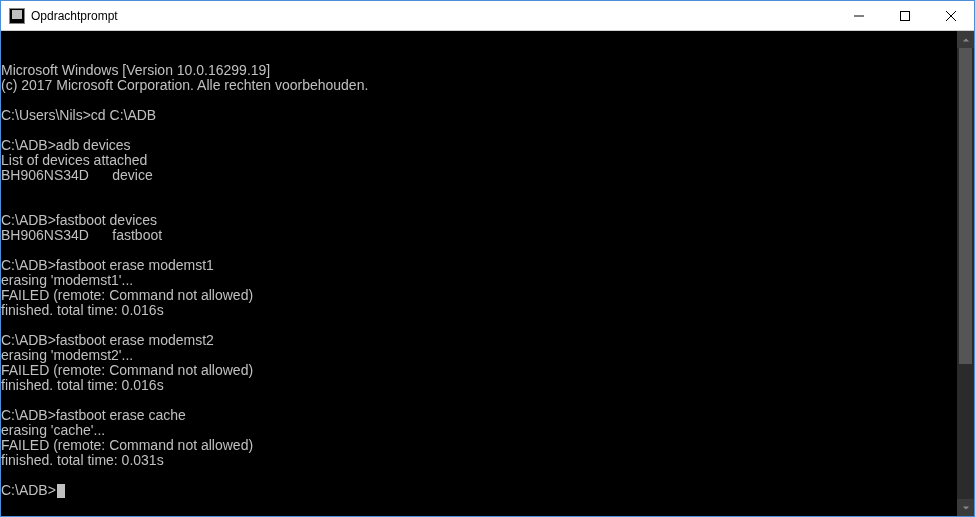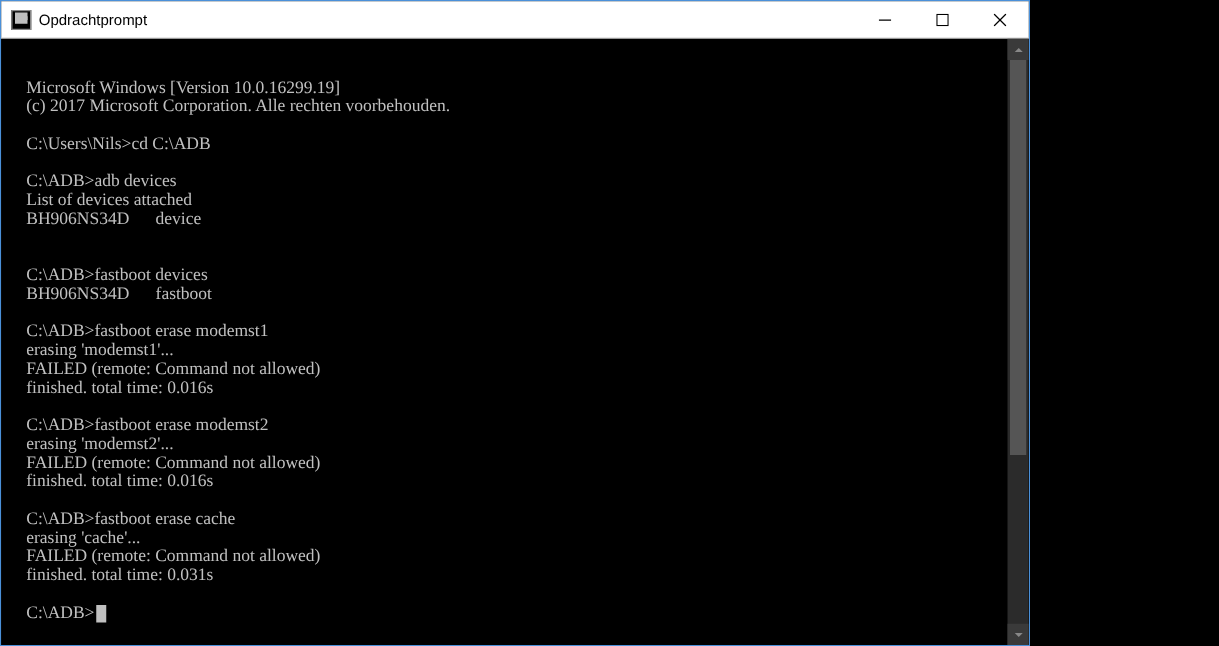--- a/index.html
+++ b/index.html
@@ -1,26 +1,26 @@
 <!DOCTYPE html>
 <html><head>
 <meta charset="utf-8">
 <style>
   * { margin: 0; padding: 0; box-sizing: border-box; }
   html, body { width: 975px; height: 517px; font-family: "Segoe UI", Tahoma, sans-serif; background: #000; overflow: hidden; }
-  .window { width: 824px; height: 517px; border: 1px solid #4a90d9; background: #000; display: flex; flex-direction: column; }
+  .window { width: 975px; height: 517px; border: 1px solid #4a90d9; background: #000; display: flex; flex-direction: column; }
   .titlebar { height: 30px; background: #ffffff; display: flex; align-items: center; border-bottom: 1px solid #d0d0d0; }
   .title-icon { width: 16px; height: 16px; margin: 0 6px 0 8px; background: #000; border: 1px solid #888; position: relative; display: flex; align-items: center; justify-content: center; }
   .title-icon::before { content: ""; display: block; width: 10px; height: 6px; background: #bfbfbf; box-shadow: 0 -3px 0 #bfbfbf; }
   .title-text { font-size: 12px; color: #000; flex: 0 0 auto; }
   .title-spacer { flex: 1; }
   .win-controls { display: flex; height: 100%; }
   .win-btn { width: 46px; height: 100%; display: flex; align-items: center; justify-content: center; background: transparent; border: none; cursor: pointer; }
   .win-btn svg { width: 10px; height: 10px; stroke: #000; stroke-width: 1; fill: none; }
-  .terminal { flex: 1; background: #000; color: #c0c0c0; font-family: Liberation Serif, serif; font-size: 14px; line-height: 15px; padding: 2px 20px; white-space: pre; overflow: hidden; position: relative; }
+  .terminal { flex: 1; background: #000; color: #c0c0c0; font-family: Liberation Sans, sans-serif; font-size: 14px; line-height: 15px; padding: 2px 0; white-space: pre; overflow: hidden; position: relative; }
   .line { white-space: pre; min-height: 15px; }
   .cursor { display: inline-block; width: 8px; height: 14px; background: #c0c0c0; vertical-align: text-bottom; margin-left: 1px; animation: blink 1s step-end infinite; }
   @keyframes blink { 50% { opacity: 0; } }
   .scrollbar { position: absolute; right: 0; top: 0; bottom: 0; width: 17px; background: #2b2b2b; display: flex; flex-direction: column; }
   .scroll-btn { height: 17px; background: #3a3a3a; display: flex; align-items: center; justify-content: center; }
   .scroll-btn svg { width: 8px; height: 8px; fill: #888; }
   .scroll-track { flex: 1; position: relative; }
   .scroll-thumb { position: absolute; left: 2px; right: 2px; top: 0; height: 70%; background: #555; }
 </style>
 </head>

